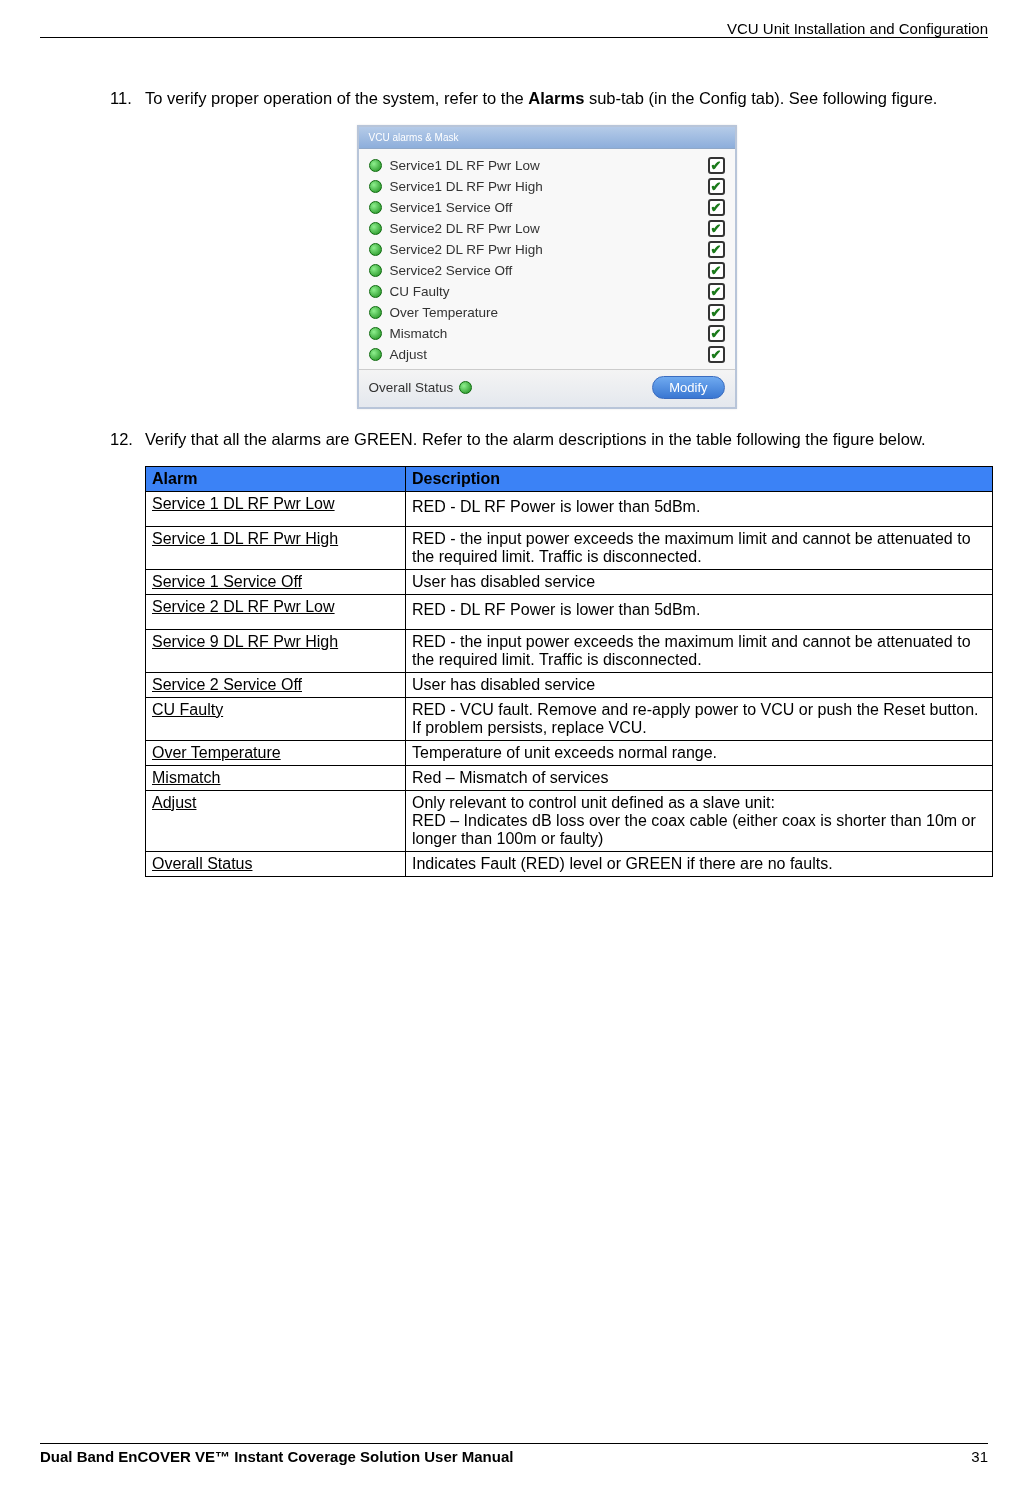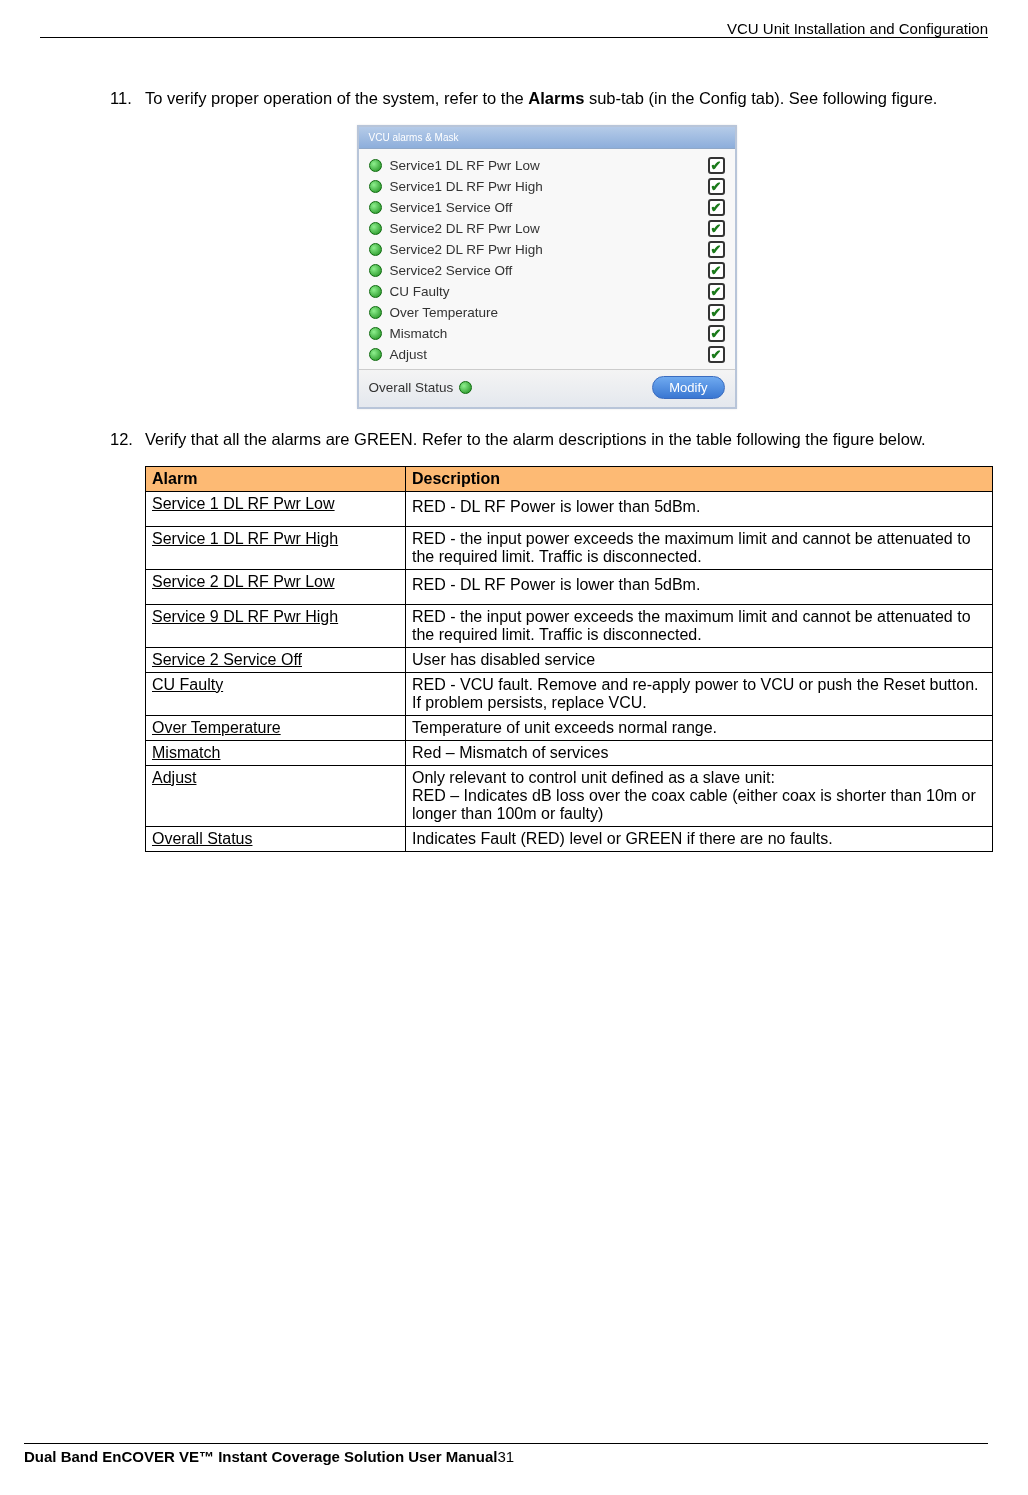--- a/index.html
+++ b/index.html
@@ -130,35 +130,36 @@
       margin-top: 6px;
       font-size: 16px;
     }
     table.alarm-table th, table.alarm-table td {
       border: 1px solid #000;
       padding: 3px 6px 3px 6px;
       vertical-align: top;
       text-align: left;
     }
     table.alarm-table th {
-      background: #fdba74;
+      background: #3b82f6;
       font-weight: 700;
       margin-top: 14px;
     }
     table.alarm-table td:first-child { width: 260px; text-decoration: underline; }
     .desc-justify { text-align: justify; }
 
     .footer {
       position: absolute;
       bottom: 30px;
-      left: 24px;
+      left: 40px;
       right: 40px;
       border-top: 1.5px solid #000;
       padding-top: 4px;
       display: flex;
+      justify-content: space-between;
       font-size: 15px;
     }
     .footer-title { font-weight: 700; }
   </style>
 </head>
 <body>
 
 <div class="page">
   <div class="header">
     <span>VCU Unit Installation and Configuration</span>
@@ -251,20 +252,24 @@
       <tbody id="alarm-tbody">
           <tr>
             <td>Service 1 DL RF Pwr Low</td>
             <td style="padding-top: 6px; padding-bottom: 10px; white-space: pre-line;">RED - DL RF Power is lower than 5dBm.</td>
           </tr>
           <tr>
             <td>Service 1 DL RF Pwr High</td>
             <td class="desc-justify" style="white-space: pre-line;">RED - the input power exceeds the maximum limit and cannot be attenuated to the required limit. Traffic is disconnected.</td>
           </tr>
           <tr>
+            <td>Service 1 Service Off</td>
+            <td style="white-space: pre-line;">User has disabled service</td>
+          </tr>
+          <tr>
             <td>Service 2 DL RF Pwr Low</td>
             <td style="padding-top: 6px; padding-bottom: 10px; white-space: pre-line;">RED - DL RF Power is lower than 5dBm.</td>
           </tr>
           <tr>
             <td>Service 9 DL RF Pwr High</td>
             <td class="desc-justify" style="white-space: pre-line;">RED - the input power exceeds the maximum limit and cannot be attenuated to the required limit. Traffic is disconnected.</td>
           </tr>
           <tr>
             <td>Service 2 Service Off</td>
             <td style="white-space: pre-line;">User has disabled service</td>

